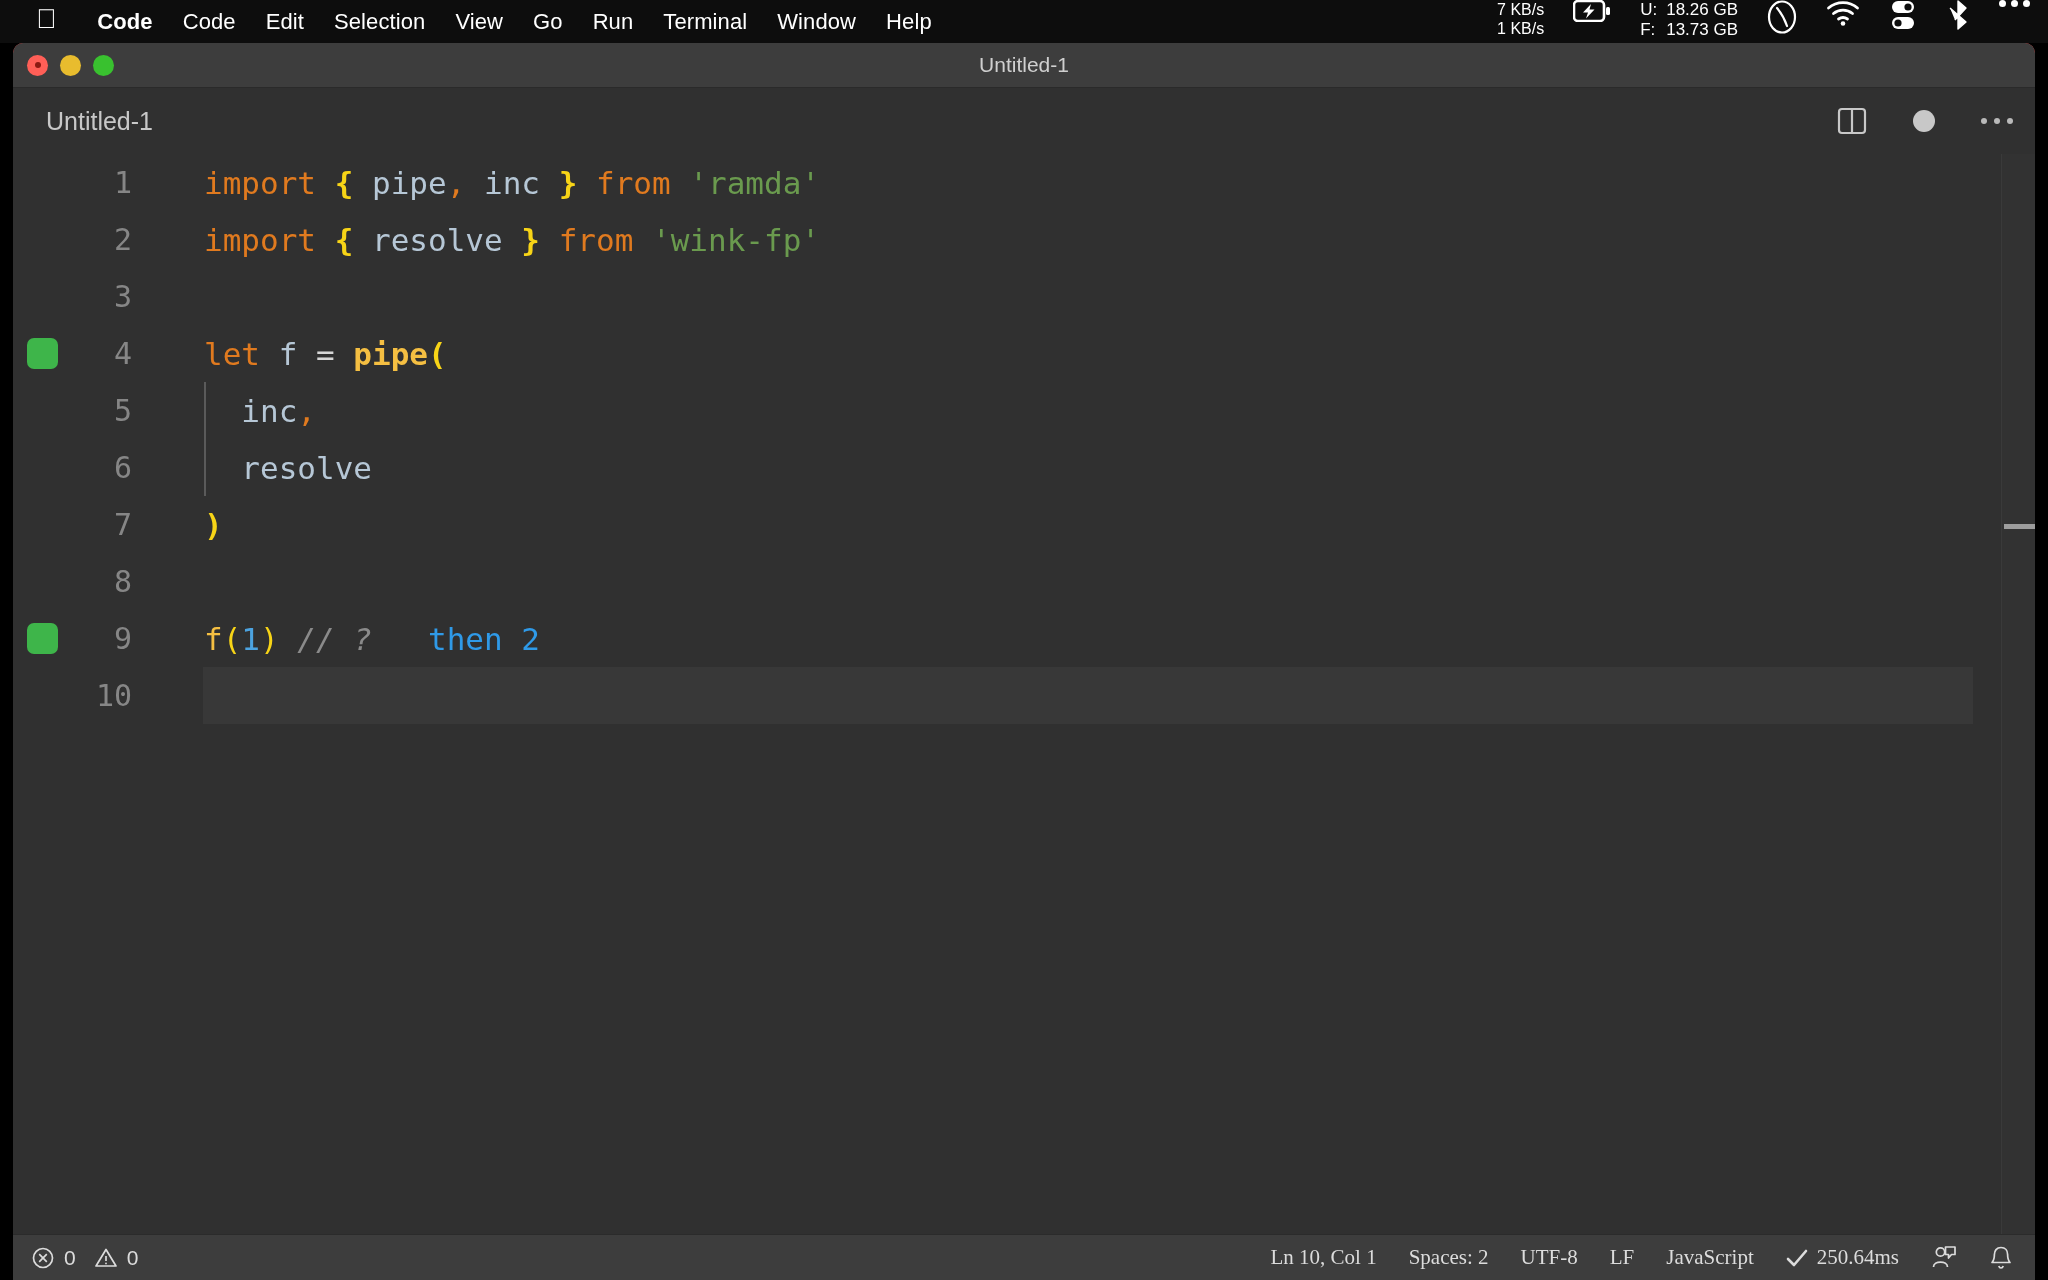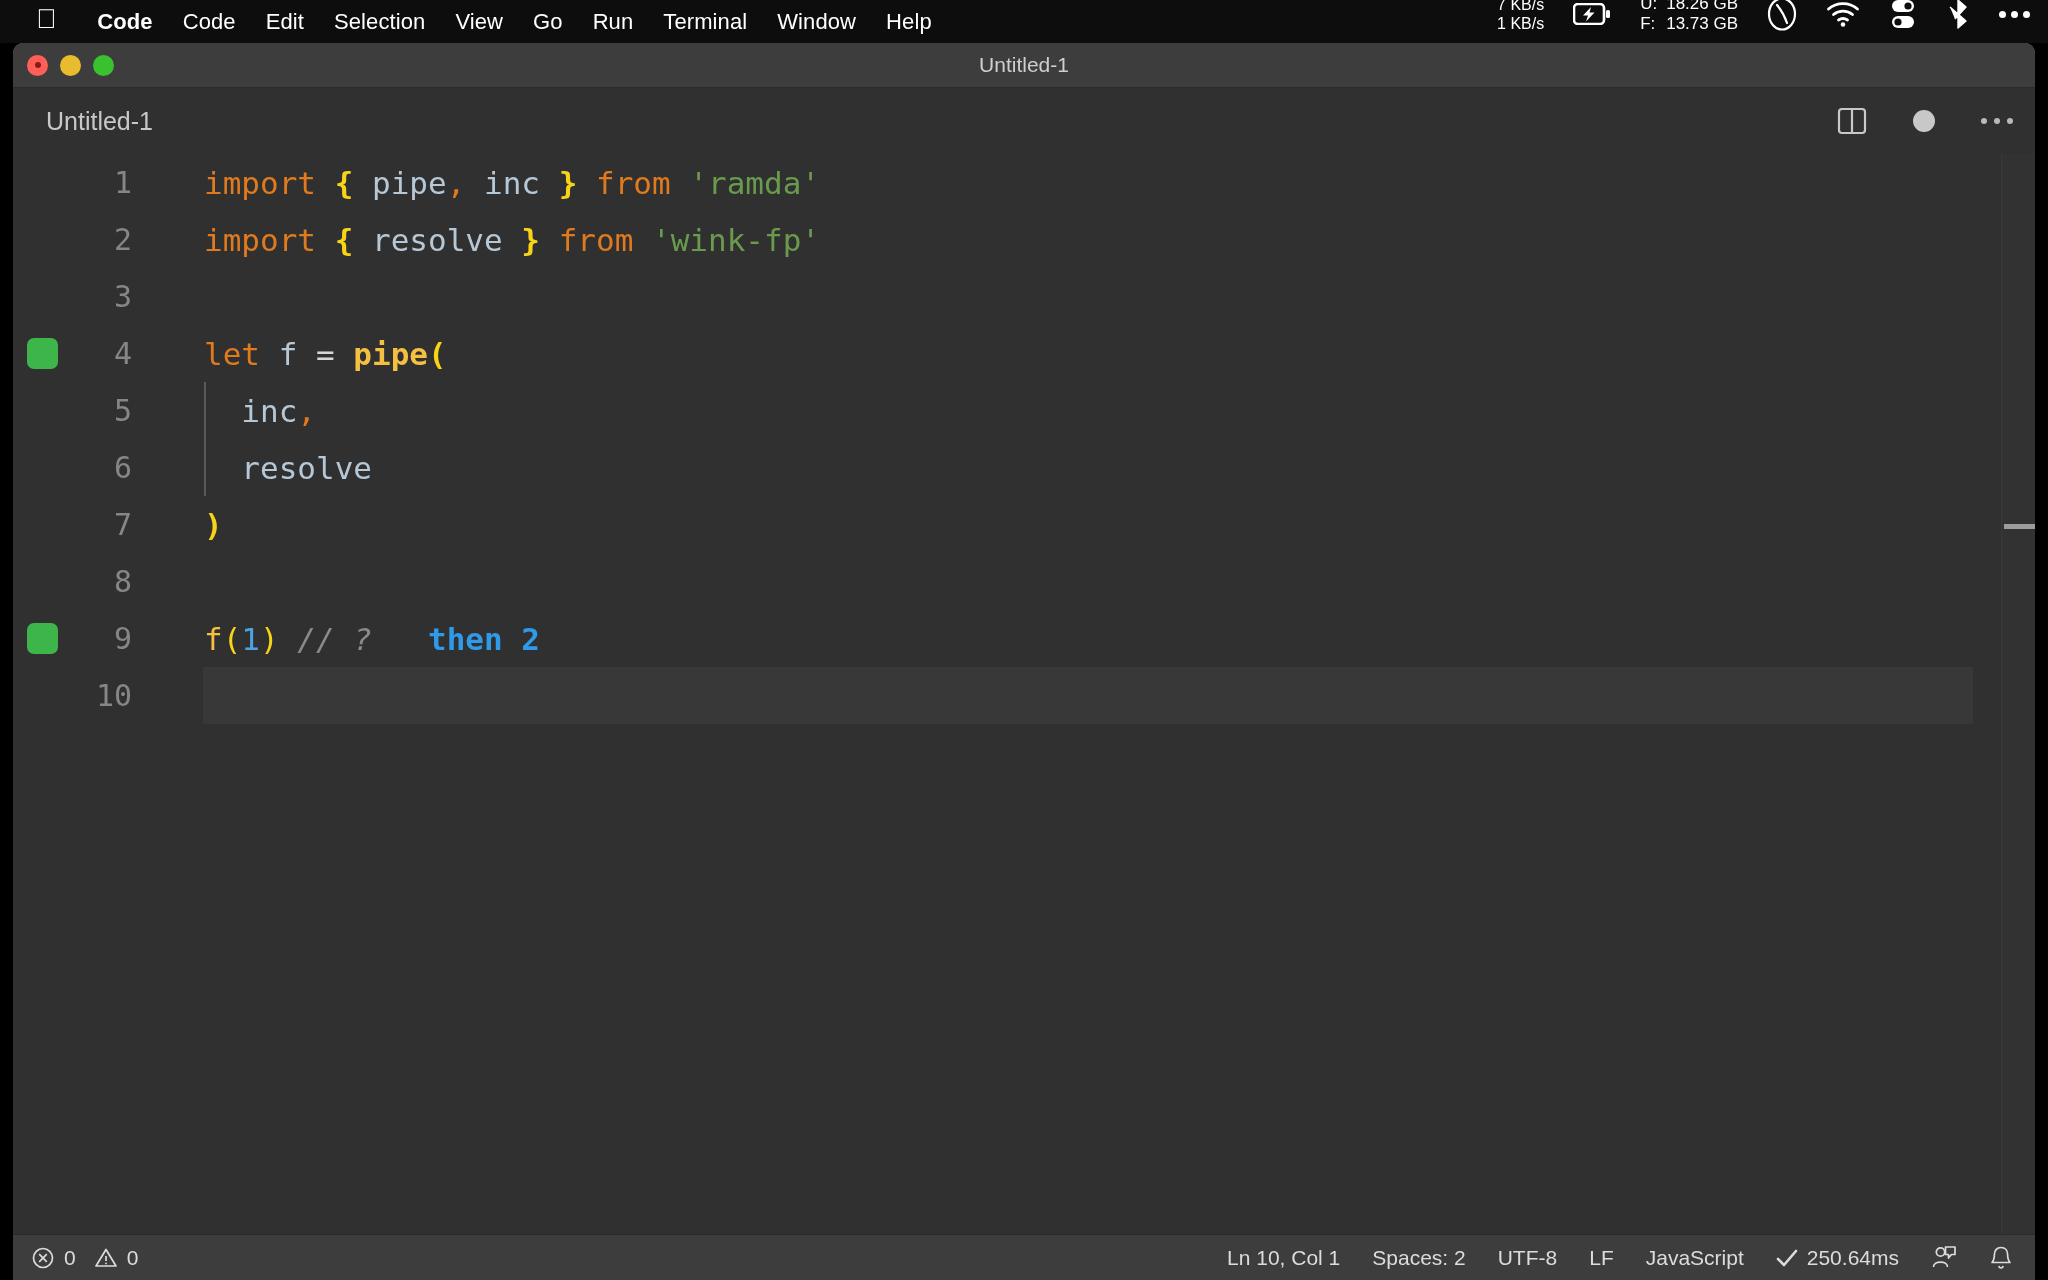--- a/index.html
+++ b/index.html
@@ -27,21 +27,21 @@
     font-size: 22px;
     padding: 0 15px;
     letter-spacing: .1px;
     white-space: nowrap;
   }
   .menu-item.bold { font-weight: bold; }
 
   .menubar-right {
     position: absolute; right: 18px; top: 0;
     height: 28px;
-    display: flex; align-items: center; gap: 29px;
+    display: flex; align-items: flex-start; gap: 29px;
   }
   .netspeed {
     font-size: 16px; line-height: 19px;
     text-align: right; white-space: nowrap;
     font-family: "Liberation Sans", sans-serif;
   }
   .memstats {
     font-size: 17px; line-height: 20px;
     white-space: nowrap;
     display: grid; grid-template-columns: auto auto; column-gap: 9px;
@@ -149,21 +149,21 @@
   .t-kw      { color: #e07a1f; font-weight: normal; }
   .t-brace   { color: #f7d417; font-weight: bold; }
   .t-var     { color: #b6c7d6; }
   .t-str     { color: #6a9a4e; text-align: center; }
   .t-fn      { color: #f5bf42; font-weight: bold; }
   .t-fn-plain{ color: #f5bf42; }
   .t-op      { color: #d6d6d6; }
   .t-punc    { color: #e07a1f; }
   .t-num     { color: #4ca3e0; }
   .t-comment { color: #8a8a8a; font-style: italic; }
-  .t-hint    { color: #2f9ae8; font-weight: bold; }
+  .t-hint    { color: #2f9ae8; font-weight: normal; }
   .t-paren   { color: #f7d417; }
 
   
   .overview {
     position: absolute; top: 0; right: 0;
     width: 34px; height: 100%;
     background: rgba(255,255,255,0.012);
     border-left: 1px solid #3a3a3a;
   }
   .overview-mark {
@@ -174,21 +174,21 @@
   
   .statusbar {
     position: absolute; bottom: 0; left: 0;
     height: 46px; width: 100%;
     background: #3d3d3d;
     border-top: 1px solid #2b2b2b;
     display: flex; align-items: center;
     color: #dcdcdc; font-size: 21px;
   }
   .sb-left  { display: flex; align-items: center; margin-left: 18px; gap: 10px; }
-  .sb-right { display: flex; align-items: center; margin-left: auto; margin-right: 22px; gap: 32px; }
+  .sb-right { display: flex; align-items: center; margin-left: auto; margin-right: 22px; gap: 32px; font-family: Liberation Serif, serif; }
   .sb-seg { display: flex; align-items: center; gap: 9px; white-space: nowrap; }
   .sb-icon { display: flex; align-items: center; }
 </style>
 </head>
 <body>
 
 <div class="menubar">
   <span class="apple-logo"></span>
   <div id="menu-items" style="display:flex;align-items:flex-end;">
       <span class="menu-item bold">Code</span>

